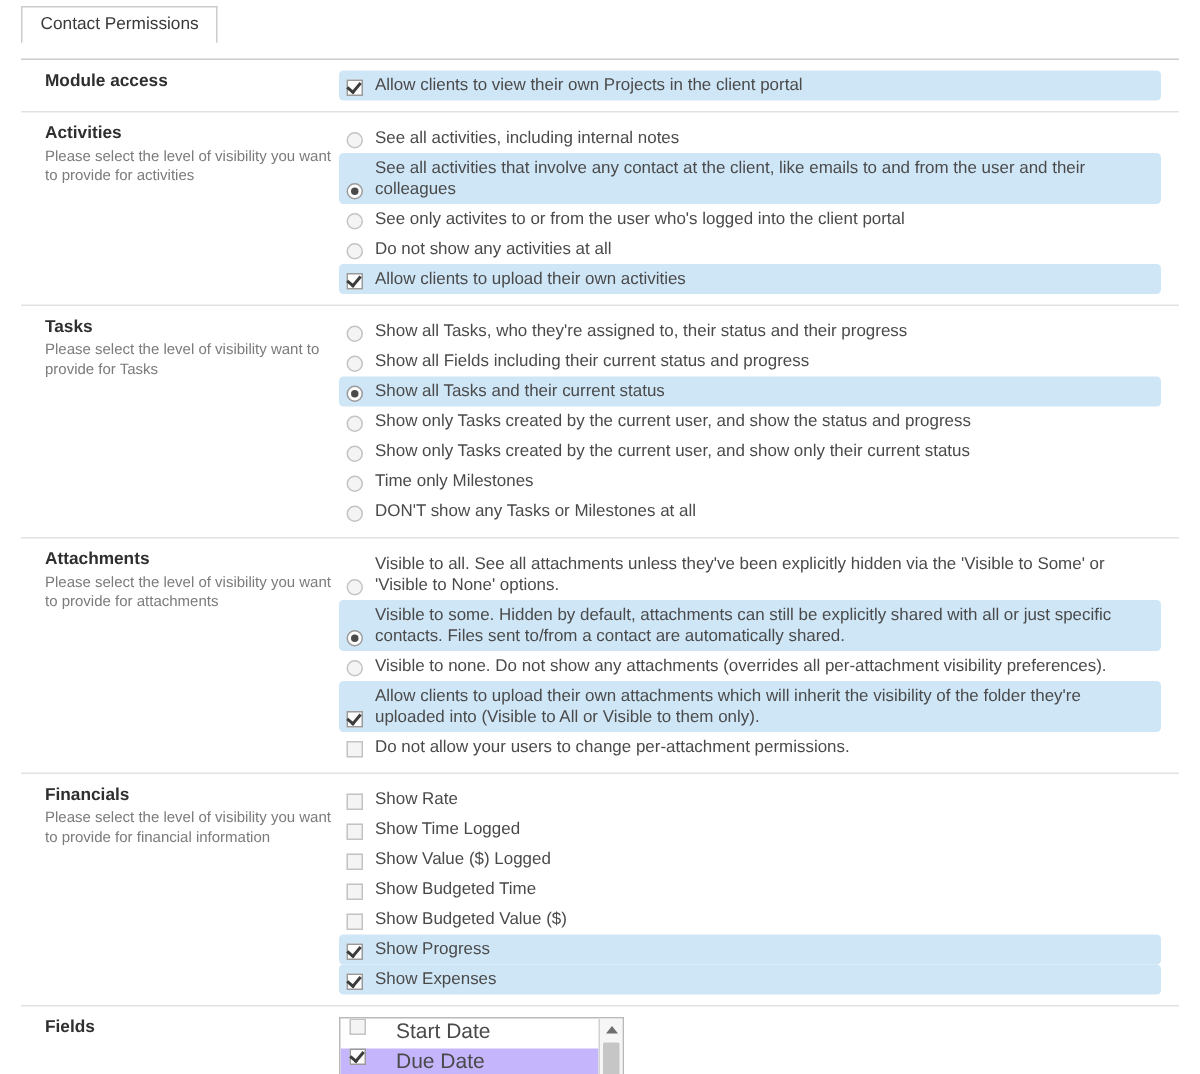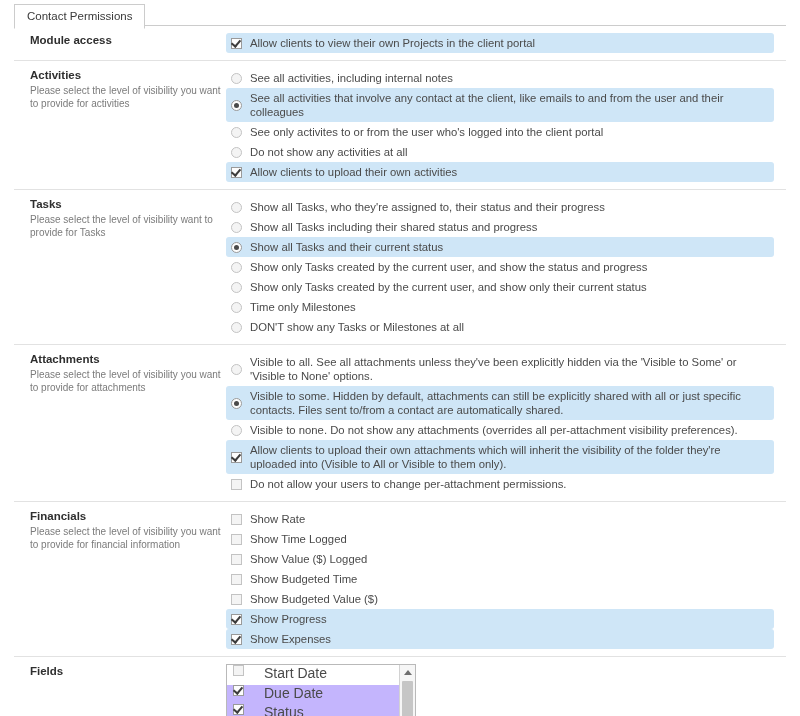--- a/index.html
+++ b/index.html
@@ -13,21 +13,21 @@
     height: 716px;
     font-family: "Liberation Sans", sans-serif;
     font-size: 11px;
     color: #3a3a3a;
     overflow: hidden;
   }
 
   
   .tabstrip {
     position: relative;
-    height: 26px;
+    height: 40px;
     padding: 4px 4px 0 14px;
     box-sizing: border-box;
   }
   .tabstrip:after {
     content: "";
     position: absolute;
     left: 14px;
     right: 14px;
     bottom: 0;
     height: 1px;
@@ -77,21 +77,21 @@
 
   .sec-options {
     flex: 1 1 auto;
     min-width: 0;
     padding-right: 12px;
   }
 
   
   .opt {
     display: flex;
-    align-items: center;
+    align-items: flex-end;
     padding: 3px 6px 3px 5px;
     border-radius: 3px;
     line-height: 14px;
     font-size: 11.3px;
     color: #4a4a4a;
   }
   .opt.sel {
     background: #cfe6f7;
   }
   .opt .ctl {
@@ -278,21 +278,21 @@
         <div class="opt">
           <span class="ctl">
             <span class="radio"></span>
           </span>
           <span class="txt">Show all Tasks, who they're assigned to, their status and their progress</span>
         </div>
         <div class="opt">
           <span class="ctl">
             <span class="radio"></span>
           </span>
-          <span class="txt">Show all Tasks including their shared status and progress</span>
+          <span class="txt">Show all Fields including their current status and progress</span>
         </div>
         <div class="opt sel">
           <span class="ctl">
             <span class="radio on"></span>
           </span>
           <span class="txt">Show all Tasks and their current status</span>
         </div>
         <div class="opt">
           <span class="ctl">
             <span class="radio"></span>

